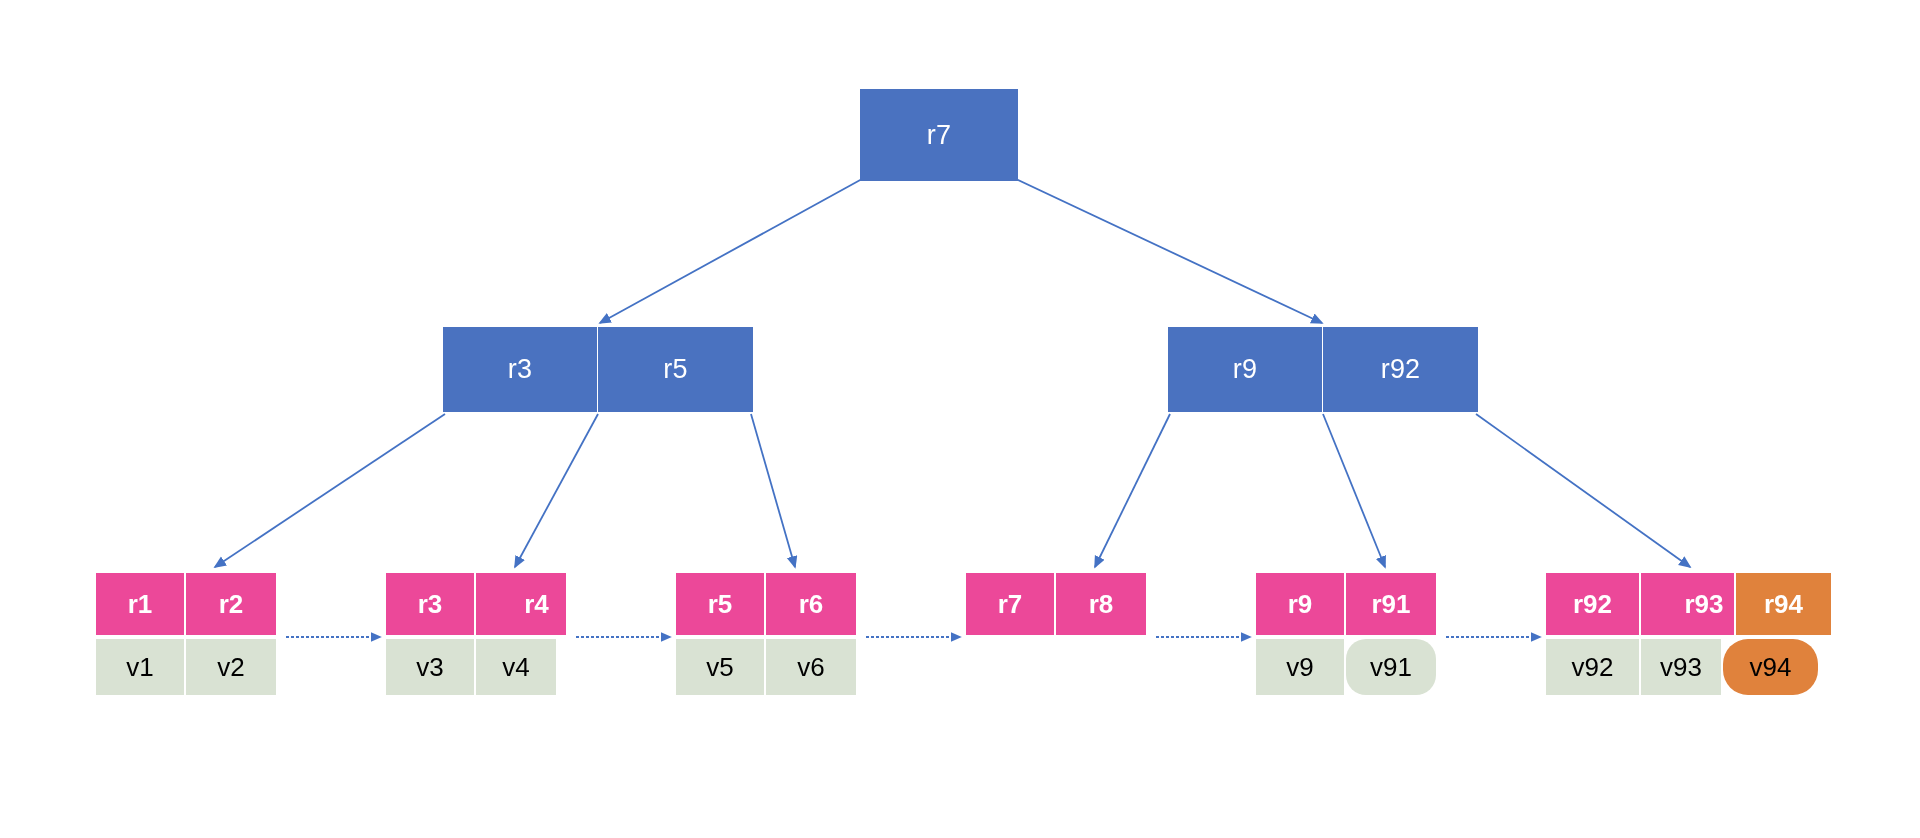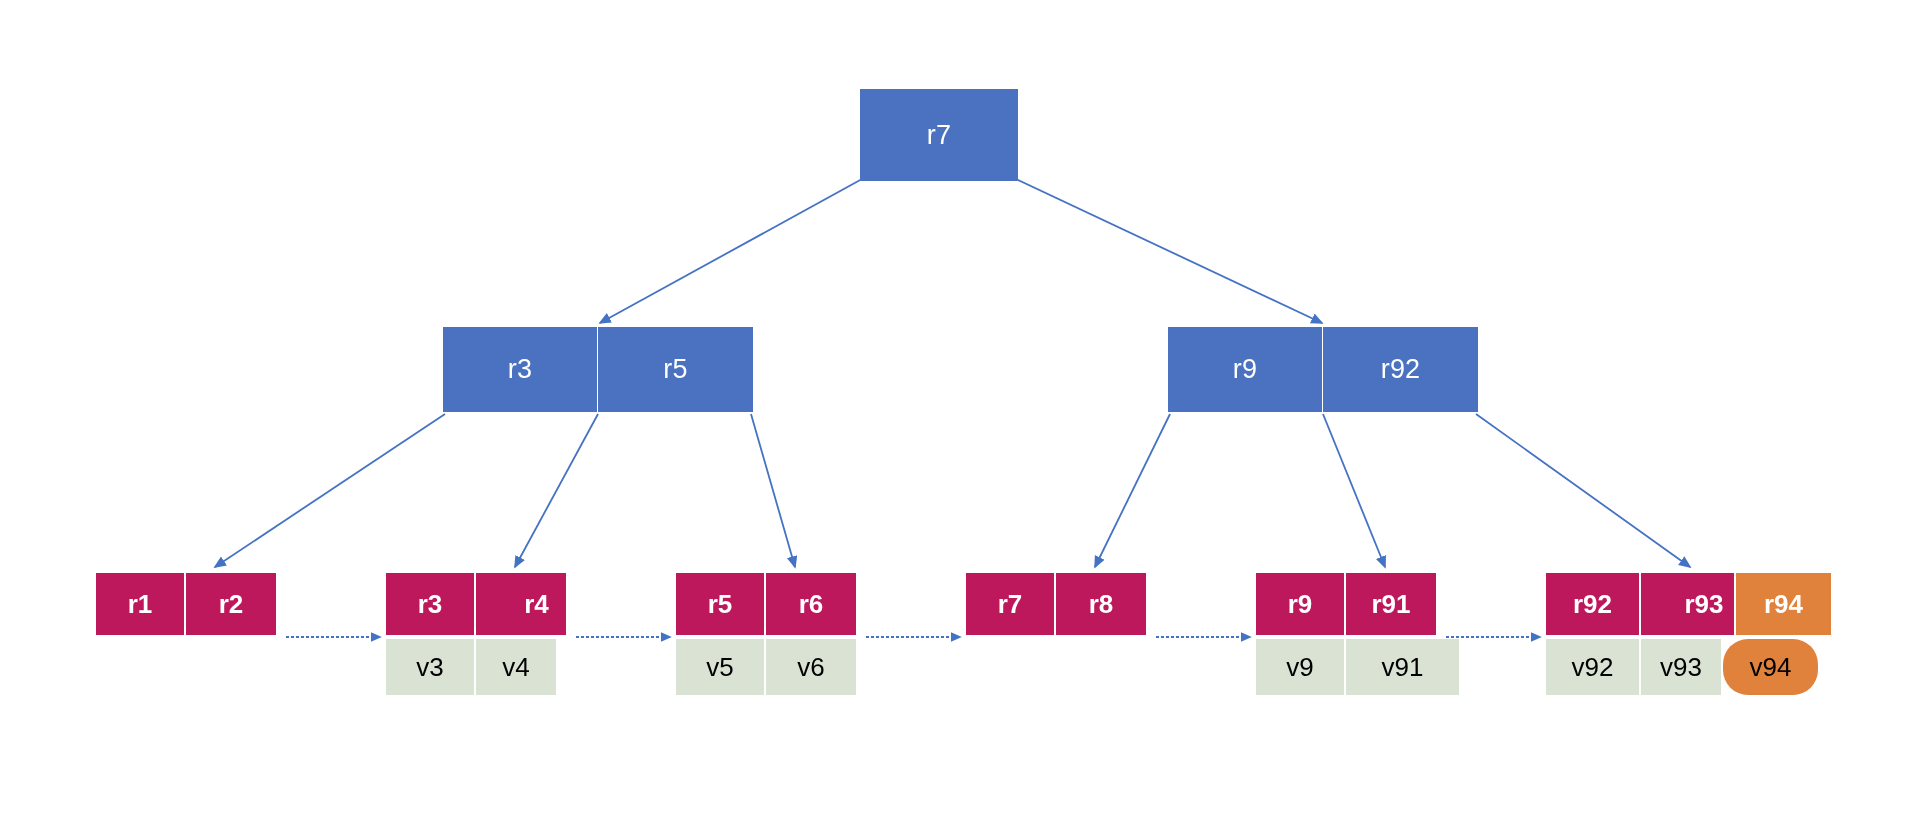--- a/index.html
+++ b/index.html
@@ -55,21 +55,21 @@
     flex-direction: column;
     z-index: 2;
   }
   .leaf-row {
     display: flex;
     flex-direction: row;
   }
   .leaf-row.keys { height: 62px; }
   .leaf-row.vals { height: 56px; margin-top: 4px; }
   .key-cell {
-    background: #be185d;
+    background: #ec4899;
     color: #ffffff;
     font-weight: bold;
     font-size: 26px;
     display: flex;
     align-items: center;
     justify-content: center;
     box-sizing: border-box;
     border-right: 2px solid #ffffff;
   }
   .key-cell:last-child { border-right: none; }
@@ -136,20 +136,24 @@
       </div>
       <div class="node" style="left: 1168px; top: 288px; width: 310px; height: 85px;">
         <div class="internal-cell" style="width: 155px;">r9</div>
         <div class="internal-cell" style="width: 155px;">r92</div>
       </div>
       <div class="leaf" style="left: 96px; top: 534px;">
         <div class="leaf-row keys">
           <div class="key-cell" style="width: 90px;">r1</div>
           <div class="key-cell" style="width: 90px;">r2</div>
         </div>
+        <div class="leaf-row vals">
+          <div class="val-cell" style="width: 90px;">v1</div>
+          <div class="val-cell" style="width: 90px;">v2</div>
+        </div>
       </div>
       <div class="leaf" style="left: 386px; top: 534px;">
         <div class="leaf-row keys">
           <div class="key-cell" style="width: 90px;">r3</div>
           <div class="key-cell" style="width: 90px; padding-left: 31px;">r4</div>
         </div>
         <div class="leaf-row vals">
           <div class="val-cell" style="width: 90px;">v3</div>
           <div class="val-cell" style="width: 80px;">v4</div>
         </div>
@@ -170,21 +174,21 @@
           <div class="key-cell" style="width: 90px;">r8</div>
         </div>
       </div>
       <div class="leaf" style="left: 1256px; top: 534px;">
         <div class="leaf-row keys">
           <div class="key-cell" style="width: 90px;">r9</div>
           <div class="key-cell" style="width: 90px;">r91</div>
         </div>
         <div class="leaf-row vals">
           <div class="val-cell" style="width: 90px;">v9</div>
-          <div class="val-cell" style="width: 113px;">v91</div>
+          <div class="val-cell" style="width: 90px; border-radius: 20px;">v91</div>
         </div>
       </div>
       <div class="leaf" style="left: 1546px; top: 534px;">
         <div class="leaf-row keys">
           <div class="key-cell" style="width: 95px;">r92</div>
           <div class="key-cell" style="width: 95px; padding-left: 33px;">r93</div>
           <div class="key-cell highlight" style="width: 95px;">r94</div>
         </div>
         <div class="leaf-row vals">
           <div class="val-cell" style="width: 95px;">v92</div>

